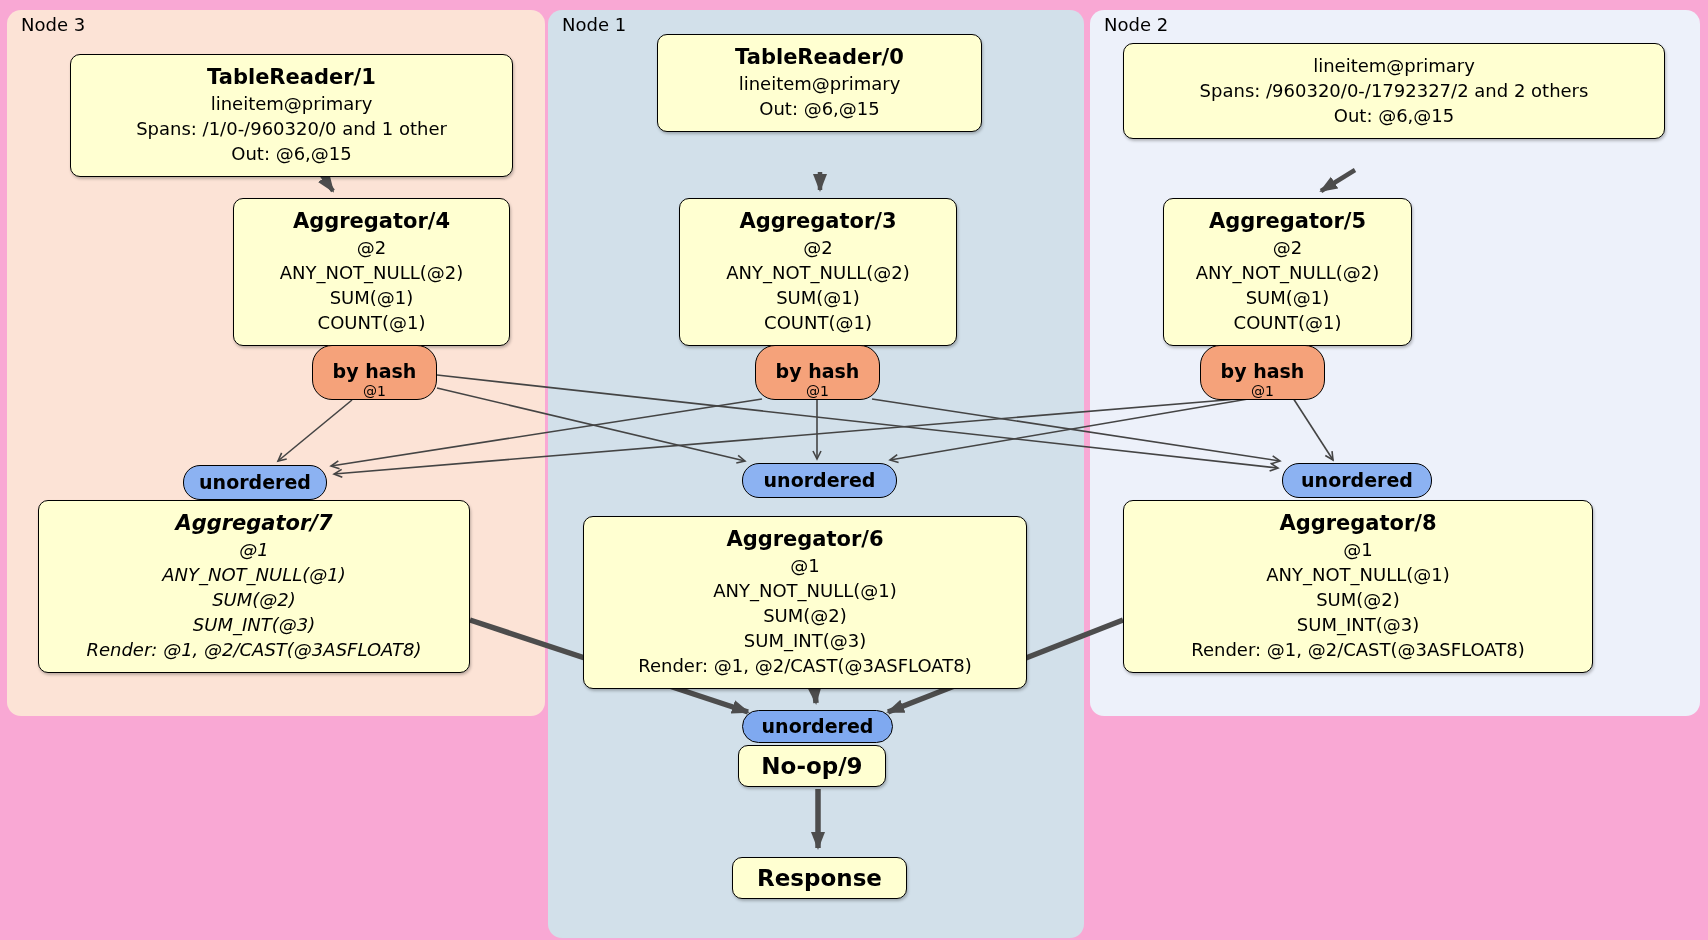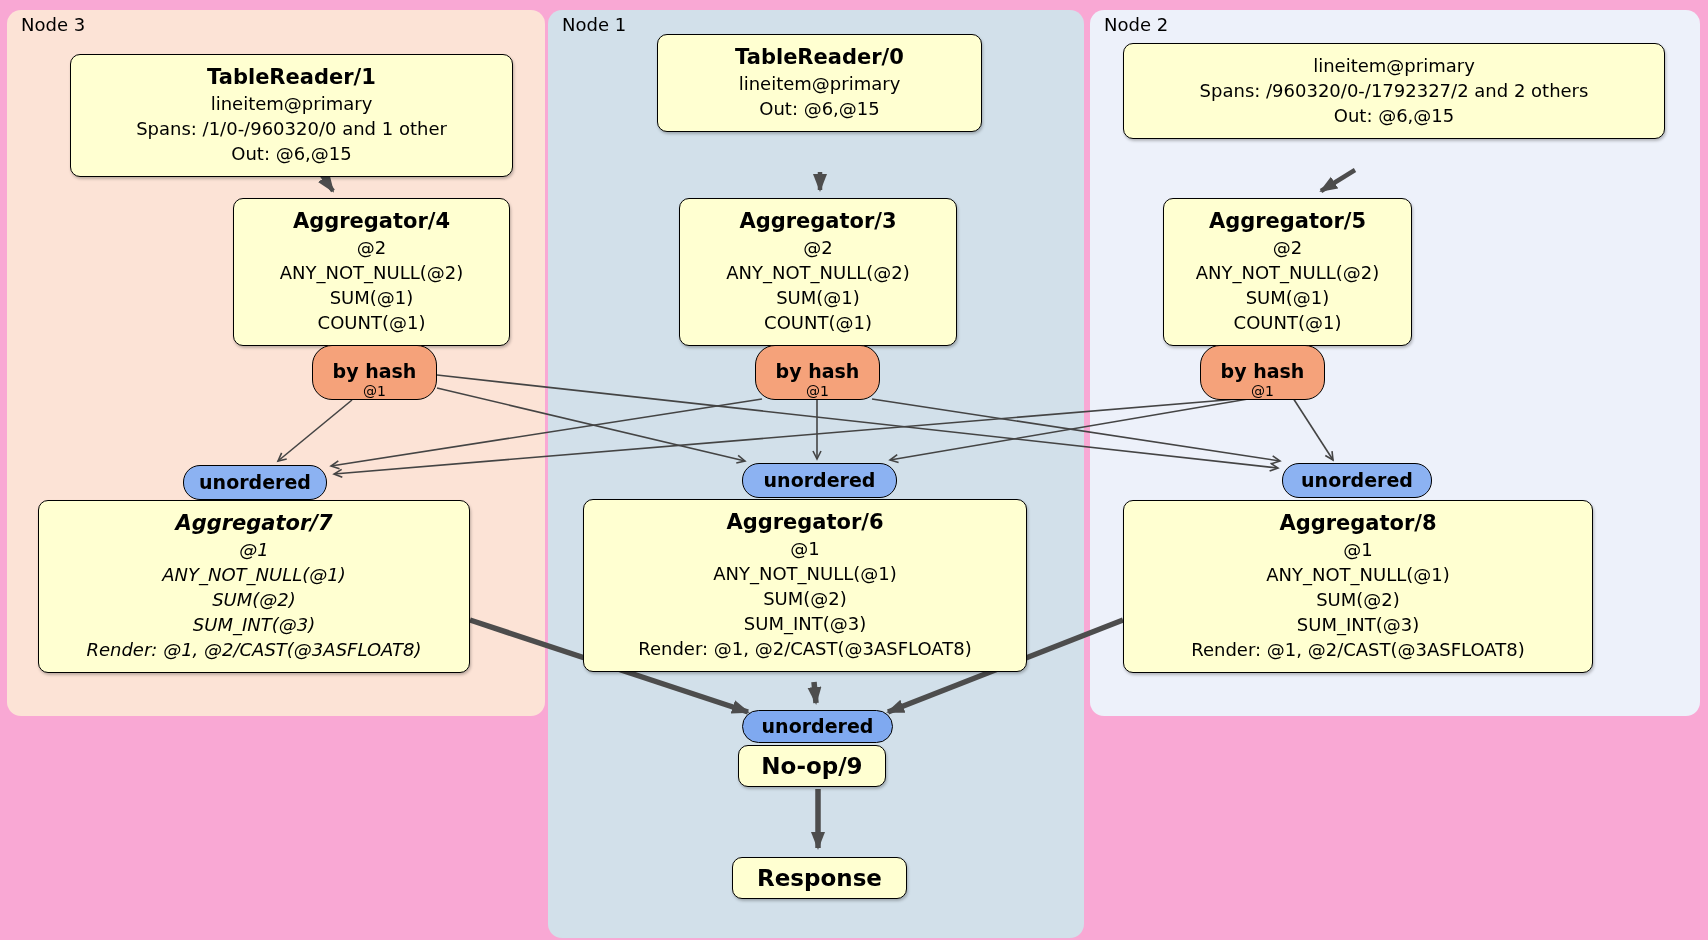--- a/index.html
+++ b/index.html
@@ -26,21 +26,21 @@
   .box-title{font-weight:bold;font-size:21px;line-height:27px;white-space:nowrap;}
   .box-line{font-size:18px;line-height:25px;white-space:nowrap;}
 
   .tr1{left:70px;top:54px;width:443px;}
   .tr0{left:657px;top:34px;width:325px;}
   .tr2{left:1123px;top:43px;width:542px;}
   .agg4{left:233px;top:198px;width:277px;}
   .agg3{left:679px;top:198px;width:278px;}
   .agg5{left:1123px;top:198px;width:249px;margin-left:40px;}
   .agg7{left:38px;top:500px;width:432px;font-style:italic;}
-  .agg6{left:583px;top:499px;width:444px;}
+  .agg6{left:583px;top:516px;width:444px;}
   .agg8{left:1123px;top:500px;width:470px;}
   .noop{left:738px;top:745px;width:148px;padding:6px 4px;}
   .noop .box-title,.resp .box-title{font-size:23px;line-height:28px;}
   .resp{left:732px;top:857px;width:175px;padding:6px 4px;}
 
   .pill{position:absolute;z-index:4;border:1.6px solid #000;text-align:center;box-sizing:border-box;}
   .hash{width:125px;height:55px;border-radius:20px;background:var(--router-bg);padding-top:13px;}
   .hash-label{font-weight:bold;font-size:19px;line-height:24px;}
   .hash-sub{font-size:14px;line-height:16px;}
   .h3{left:312px;top:345px;} .h1{left:755px;top:345px;} .h2{left:1200px;top:345px;}

